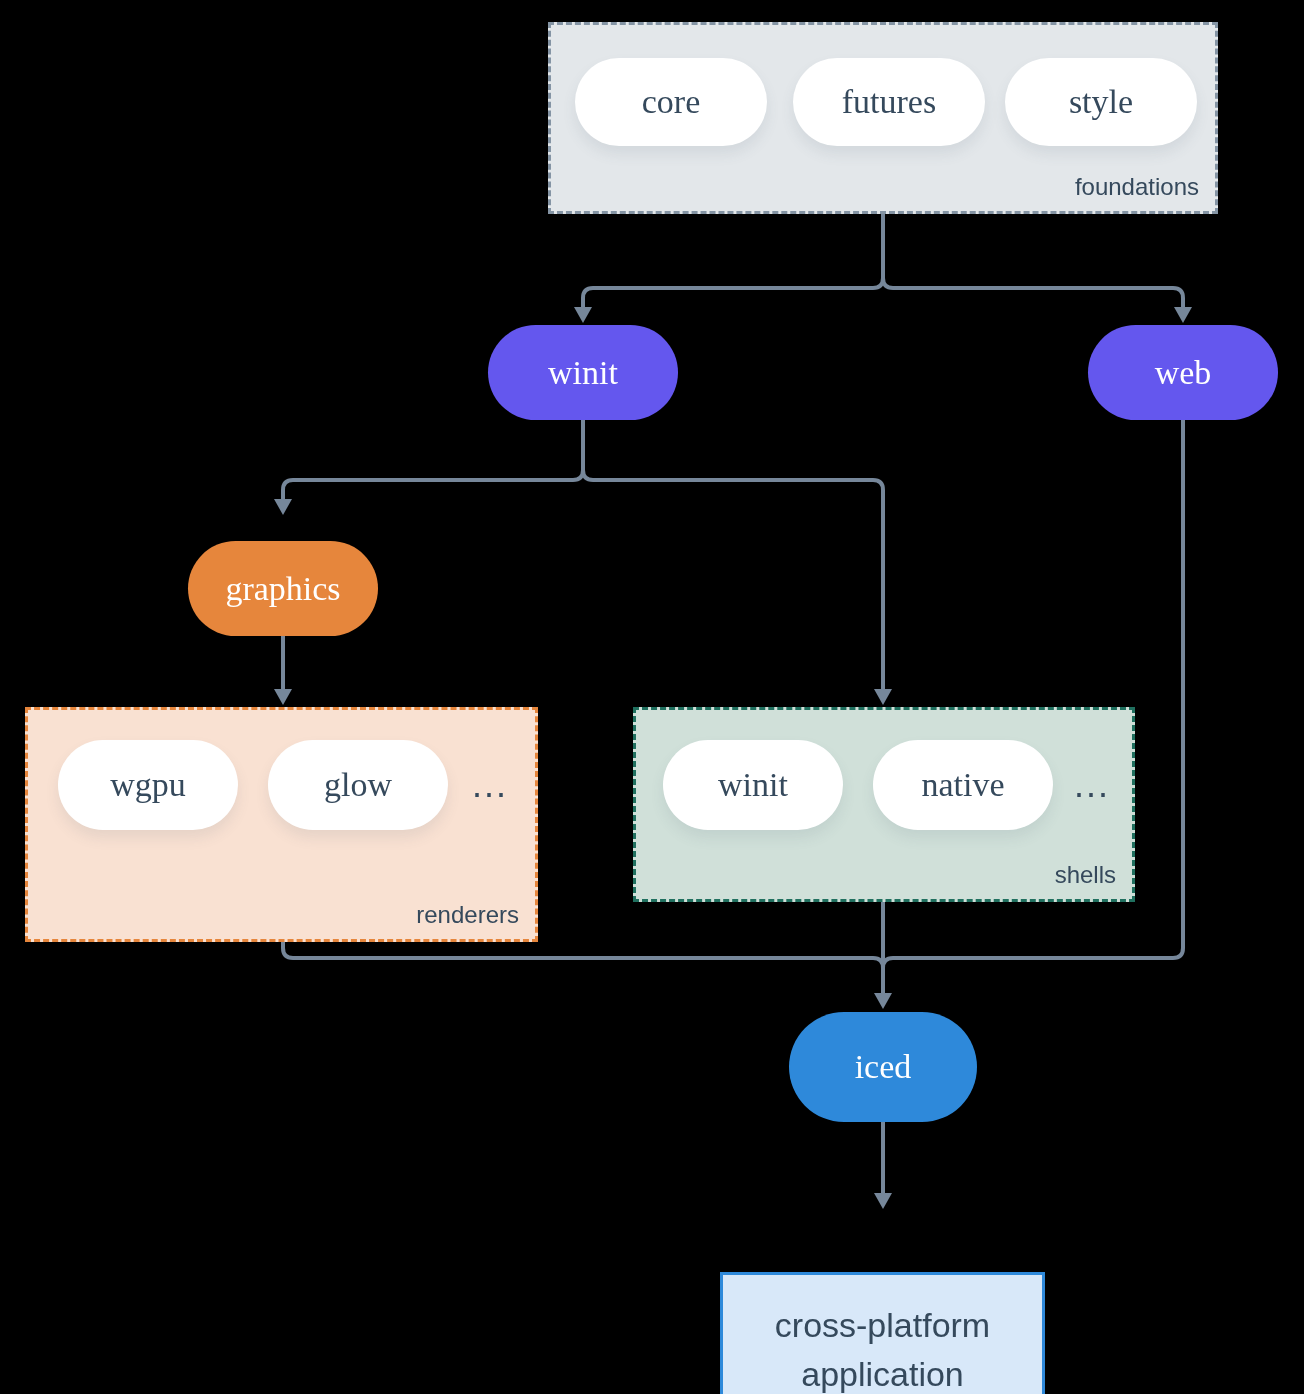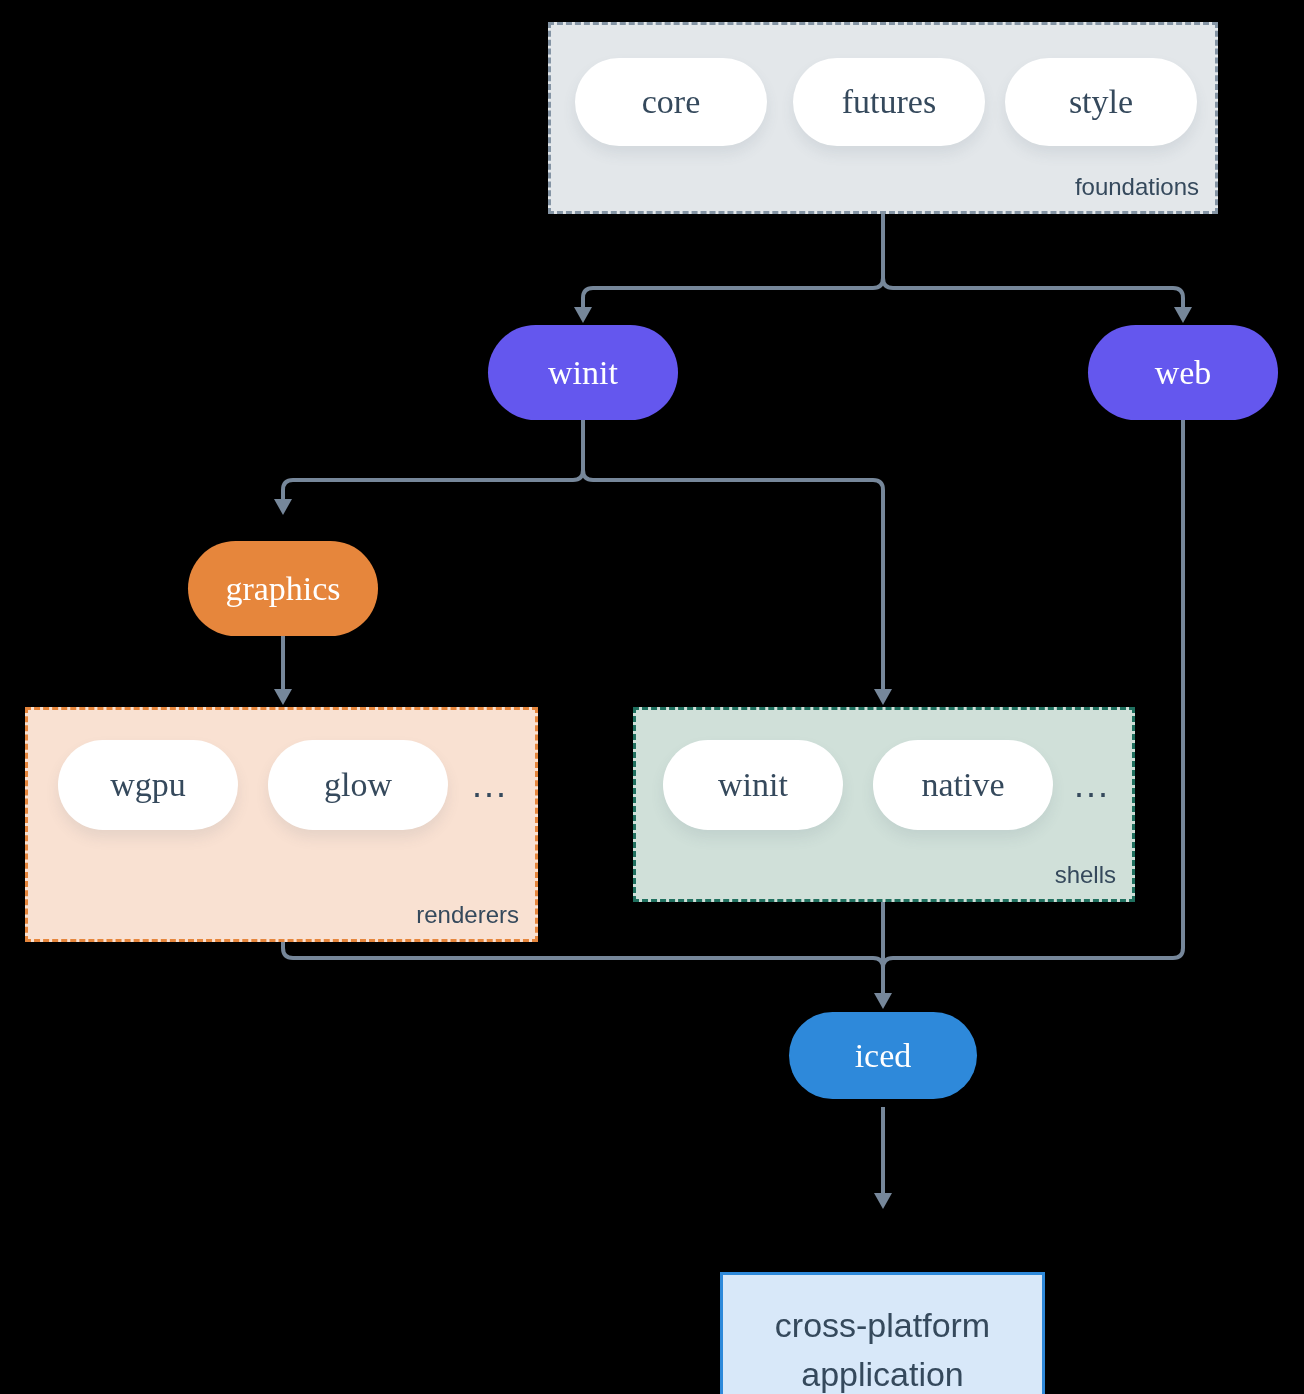--- a/index.html
+++ b/index.html
@@ -83,21 +83,21 @@
     color: #35495C;
     letter-spacing: 2px;
   }
   .renderers .ellipsis { left: 444px; }
   .shells .ellipsis { left: 438px; }
 
   
   .node-native   { left: 488px;  top: 325px; width: 190px; height: 95px; }
   .node-web      { left: 1088px; top: 325px; width: 190px; height: 95px; }
   .node-graphics { left: 188px;  top: 541px; width: 190px; height: 95px; }
-  .node-iced     { left: 789px;  top: 1012px; width: 188px; height: 87px; }
+  .node-iced     { left: 789px;  top: 1012px; width: 188px; height: 110px; }
 
   .app-box {
     position: absolute;
     left: 720px; top: 1272px; width: 325px; height: 156px;
     box-sizing: border-box;
     background: #D8E8F9;
     border: 3px solid #2E89DA;
     display: flex;
     align-items: center;
     justify-content: center;

